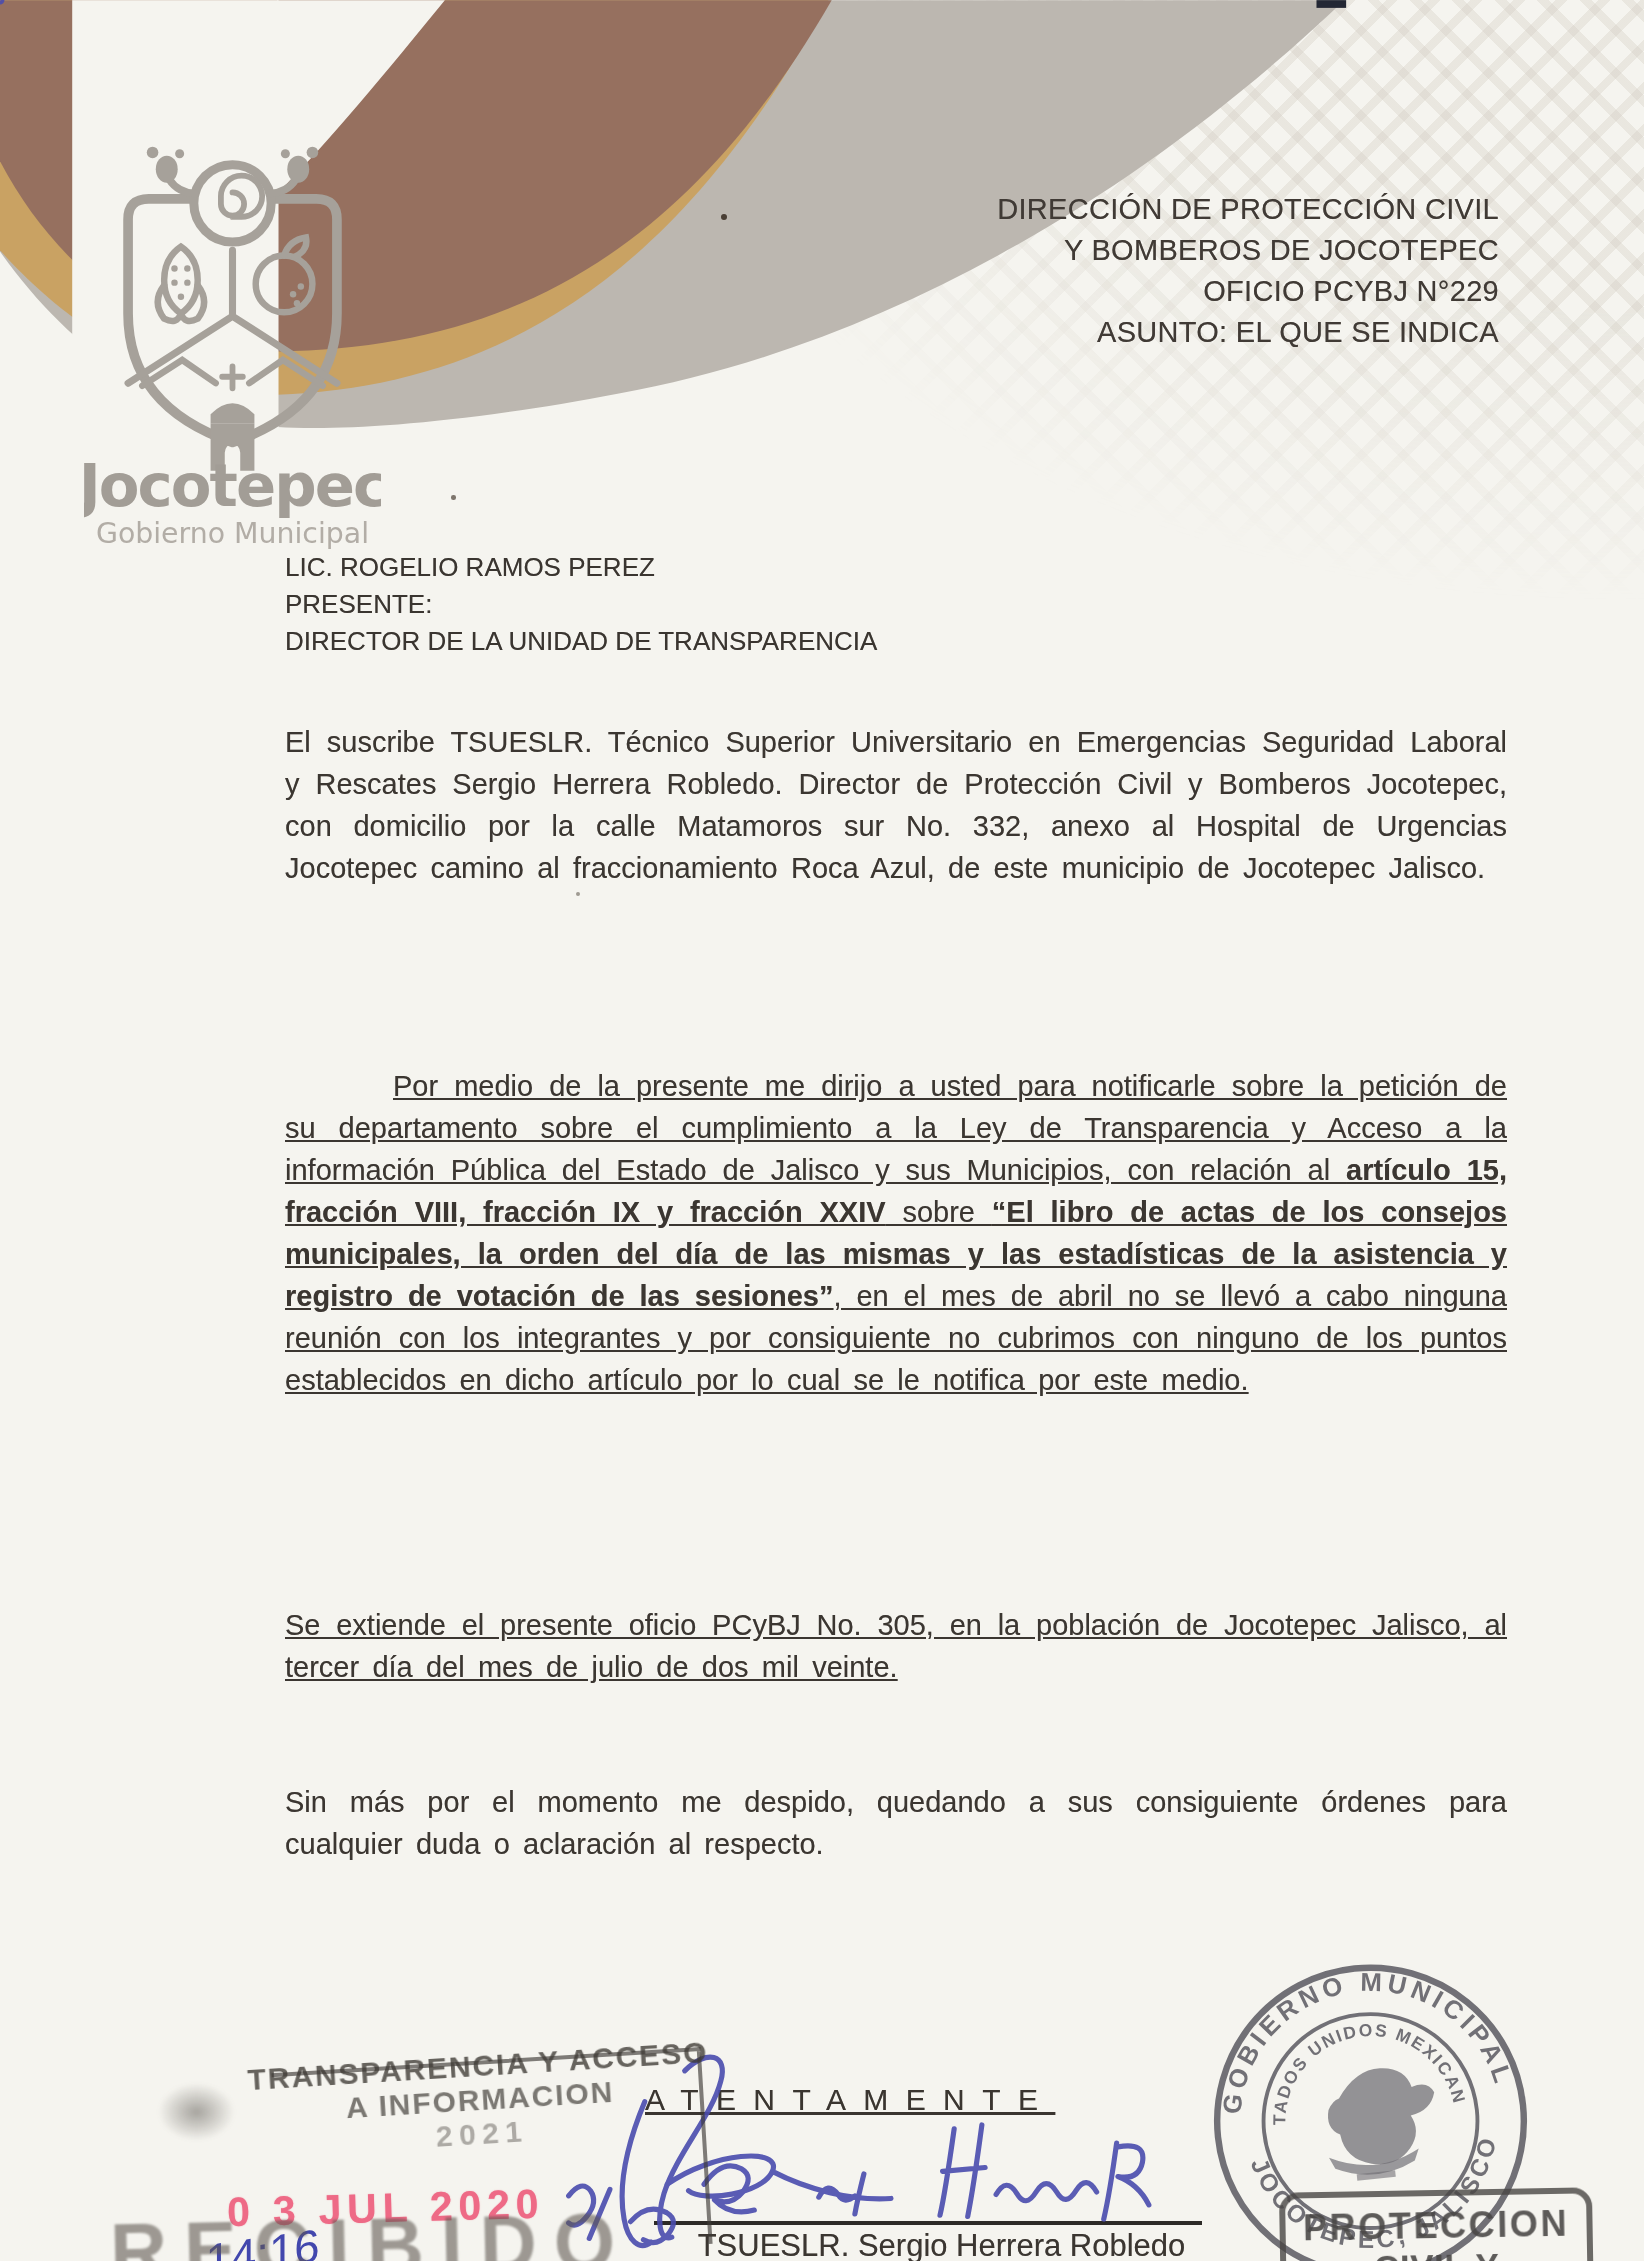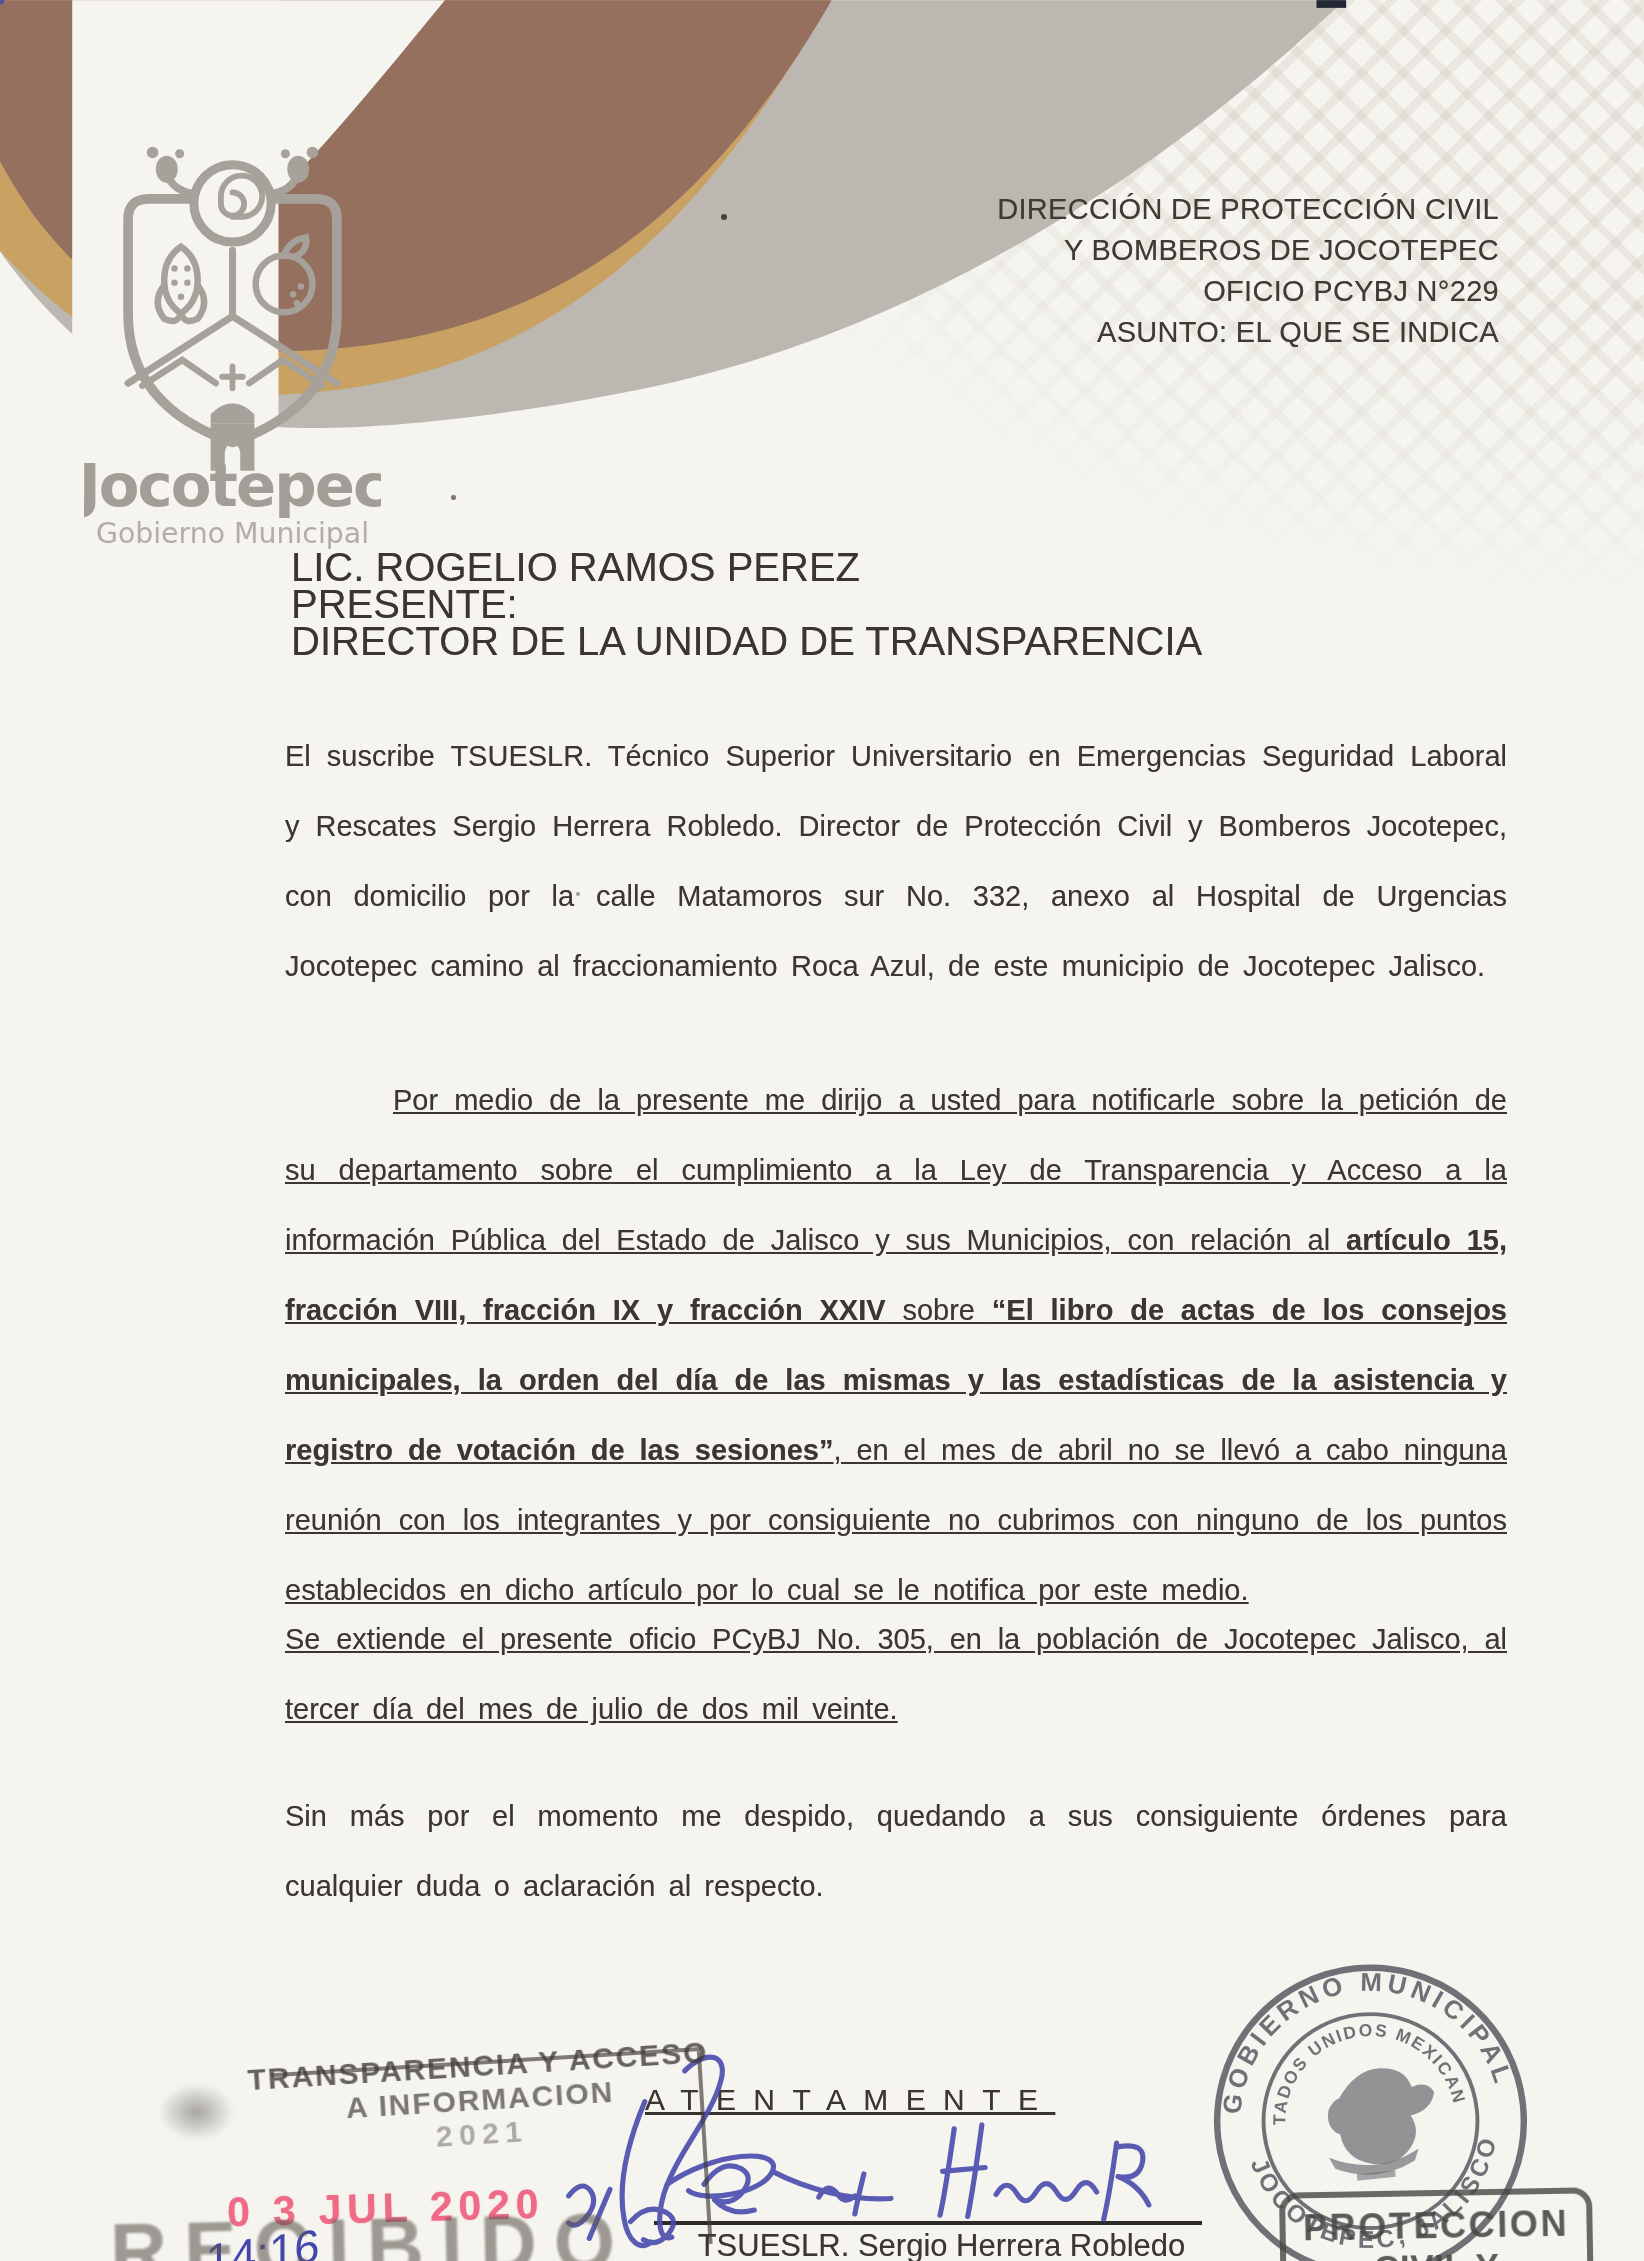--- a/index.html
+++ b/index.html
@@ -26,27 +26,27 @@
   .logo{position:absolute;left:84px;top:97px;width:297px;height:477px;}
   
   .office-header{
     position:absolute;right:145px;top:189px;width:838px;
     text-align:right;font-size:29px;line-height:41px;font-weight:400;
     color:#403a35;letter-spacing:0.3px;
     text-shadow:0 0 0.6px rgba(64,58,53,.55);
   }
   
   .recipient{
-    position:absolute;left:291px;top:549px;width:1225px;
-    font-size:40px;line-height:37px;color:#3a3530;
+    position:absolute;left:285px;top:549px;width:1225px;
+    font-size:26px;line-height:37px;color:#3a3530;
     text-shadow:0 0 0.6px rgba(58,53,48,.5);
   }
   .para{
     position:absolute;left:285px;width:1222px;
-    font-size:29px;line-height:70px;text-align:justify;
+    font-size:29px;line-height:42px;text-align:justify;
     word-spacing:5.2px;color:#3b3631;
     text-shadow:0 0 0.6px rgba(59,54,49,.45);
   }
   .para b{font-weight:700;}
   .p1{top:721px;}
   .p2{top:1065px;text-indent:108px;text-decoration:underline;}
   .p3{top:1604px;text-decoration:underline;}
   .p4{top:1781px;}
   .atentamente{
     position:absolute;left:645px;top:2083px;width:580px;

